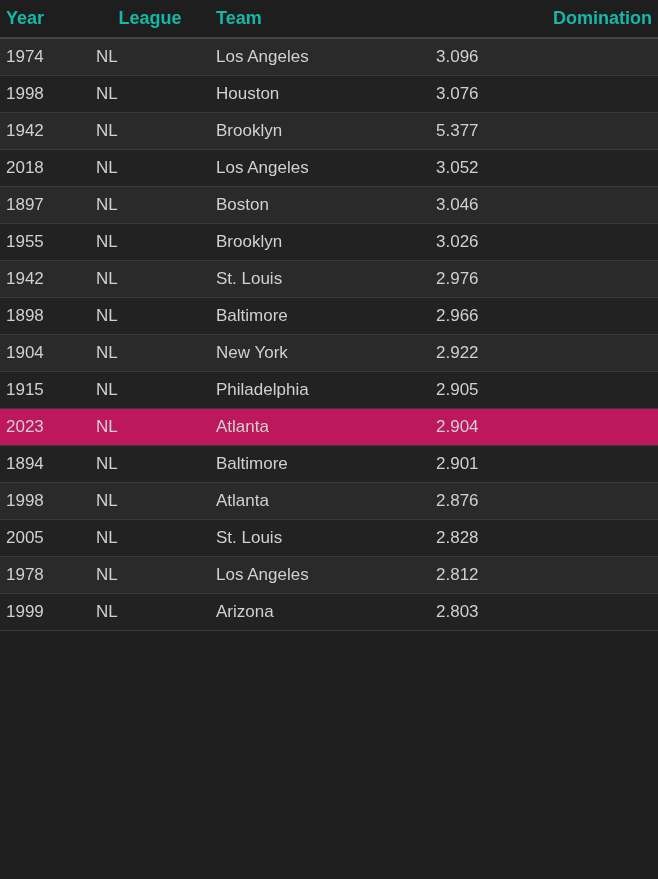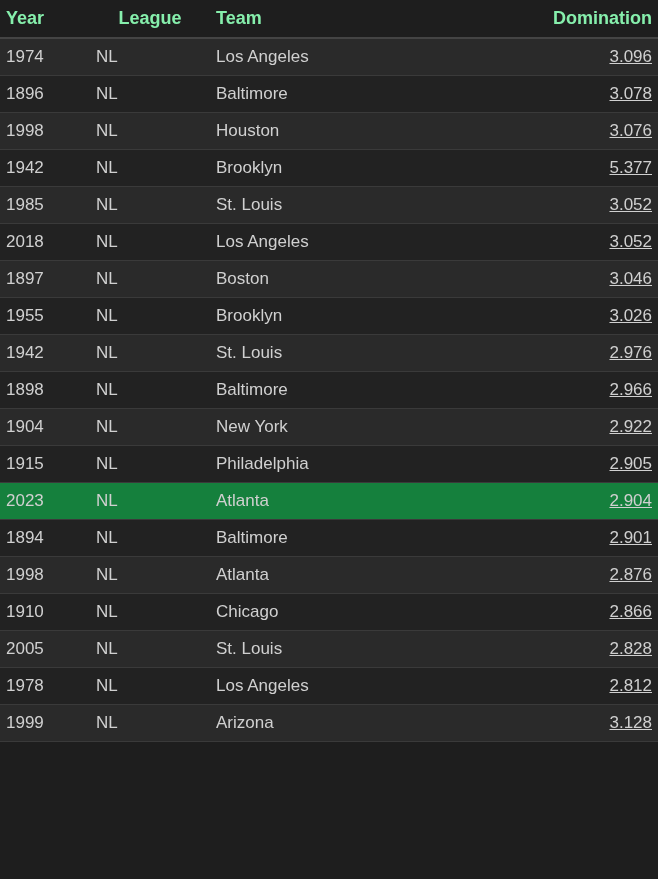--- a/index.html
+++ b/index.html
@@ -25,21 +25,21 @@
 
     thead tr {
       background-color: #1e1e1e;
     }
 
     th {
       padding: 8px 6px;
       text-align: left;
       font-weight: bold;
       font-size: 18px;
-      color: #86efac;
+      color: #14b8a6;
       border-bottom: 2px solid #444;
     }
 
     th:last-child {
       text-align: right;
     }
 
     th:nth-child(1) { width: 90px; }
     th:nth-child(2) { width: 120px; text-align: center; }
     th:nth-child(3) { width: 220px; }
@@ -51,33 +51,31 @@
 
     tbody tr:nth-child(odd) {
       background-color: #2a2a2a;
     }
 
     tbody tr:nth-child(even) {
       background-color: #222222;
     }
 
     tbody tr.highlighted {
-      background-color: #15803d;
+      background-color: #be185d;
       border-radius: 18px;
     }
 
     td {
       padding: 8px 6px;
       font-size: 17px;
       color: #d0d0d0;
     }
 
     td:last-child {
-      text-align: right;
-      text-decoration: underline;
     }
 
     td:first-child {
       padding-right: 8px;
     }
 
     td:nth-child(2) {
       text-align: left;
     }
   </style>
@@ -94,42 +92,30 @@
     </tr>
   </thead>
   <tbody id="table-body">
   <tr>
         <td>1974</td>
         <td>NL</td>
         <td>Los Angeles</td>
         <td>3.096</td>
       </tr>
       <tr>
-        <td>1896</td>
-        <td>NL</td>
-        <td>Baltimore</td>
-        <td>3.078</td>
-      </tr>
-      <tr>
         <td>1998</td>
         <td>NL</td>
         <td>Houston</td>
         <td>3.076</td>
       </tr>
       <tr>
         <td>1942</td>
         <td>NL</td>
         <td>Brooklyn</td>
         <td>5.377</td>
-      </tr>
-      <tr>
-        <td>1985</td>
-        <td>NL</td>
-        <td>St. Louis</td>
-        <td>3.052</td>
       </tr>
       <tr>
         <td>2018</td>
         <td>NL</td>
         <td>Los Angeles</td>
         <td>3.052</td>
       </tr>
       <tr>
         <td>1897</td>
         <td>NL</td>
@@ -178,37 +164,31 @@
         <td>Baltimore</td>
         <td>2.901</td>
       </tr>
       <tr>
         <td>1998</td>
         <td>NL</td>
         <td>Atlanta</td>
         <td>2.876</td>
       </tr>
       <tr>
-        <td>1910</td>
-        <td>NL</td>
-        <td>Chicago</td>
-        <td>2.866</td>
-      </tr>
-      <tr>
         <td>2005</td>
         <td>NL</td>
         <td>St. Louis</td>
         <td>2.828</td>
       </tr>
       <tr>
         <td>1978</td>
         <td>NL</td>
         <td>Los Angeles</td>
         <td>2.812</td>
       </tr>
       <tr>
         <td>1999</td>
         <td>NL</td>
         <td>Arizona</td>
-        <td>3.128</td>
+        <td>2.803</td>
       </tr>
     </tbody>
 </table>
 
 </body></html>

